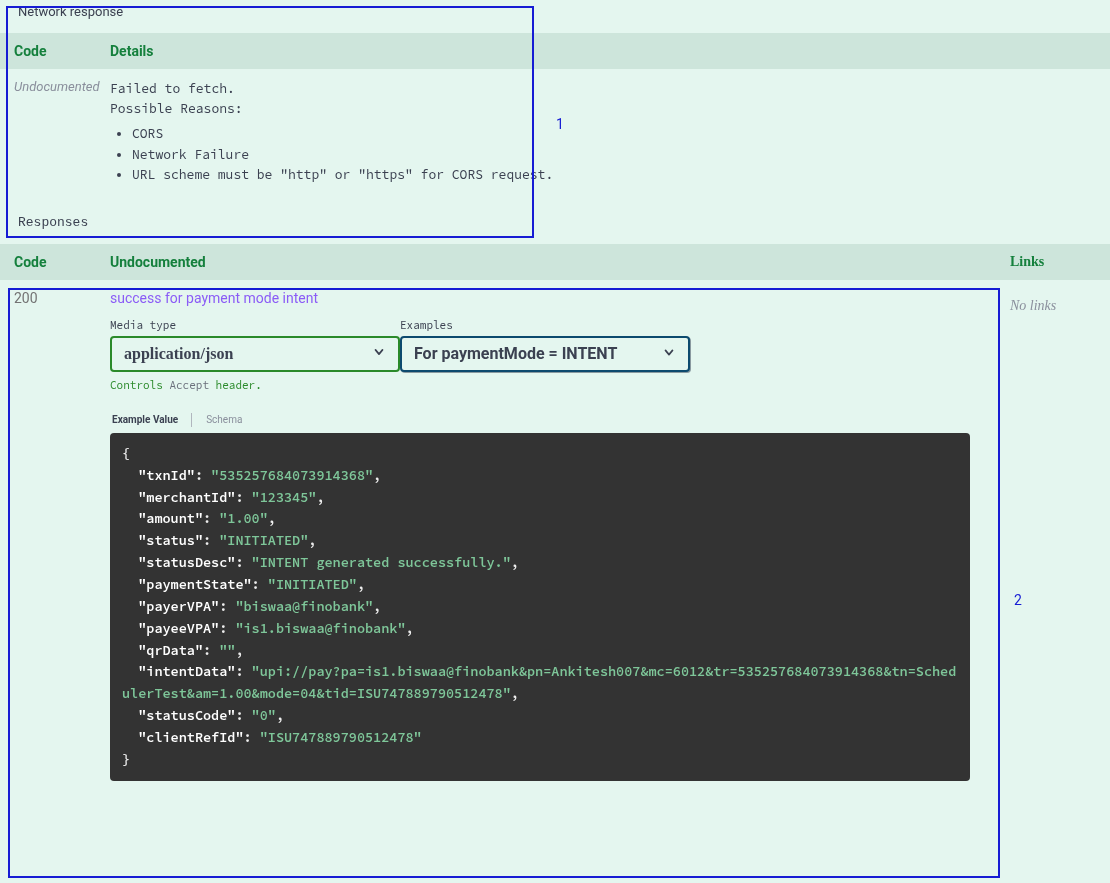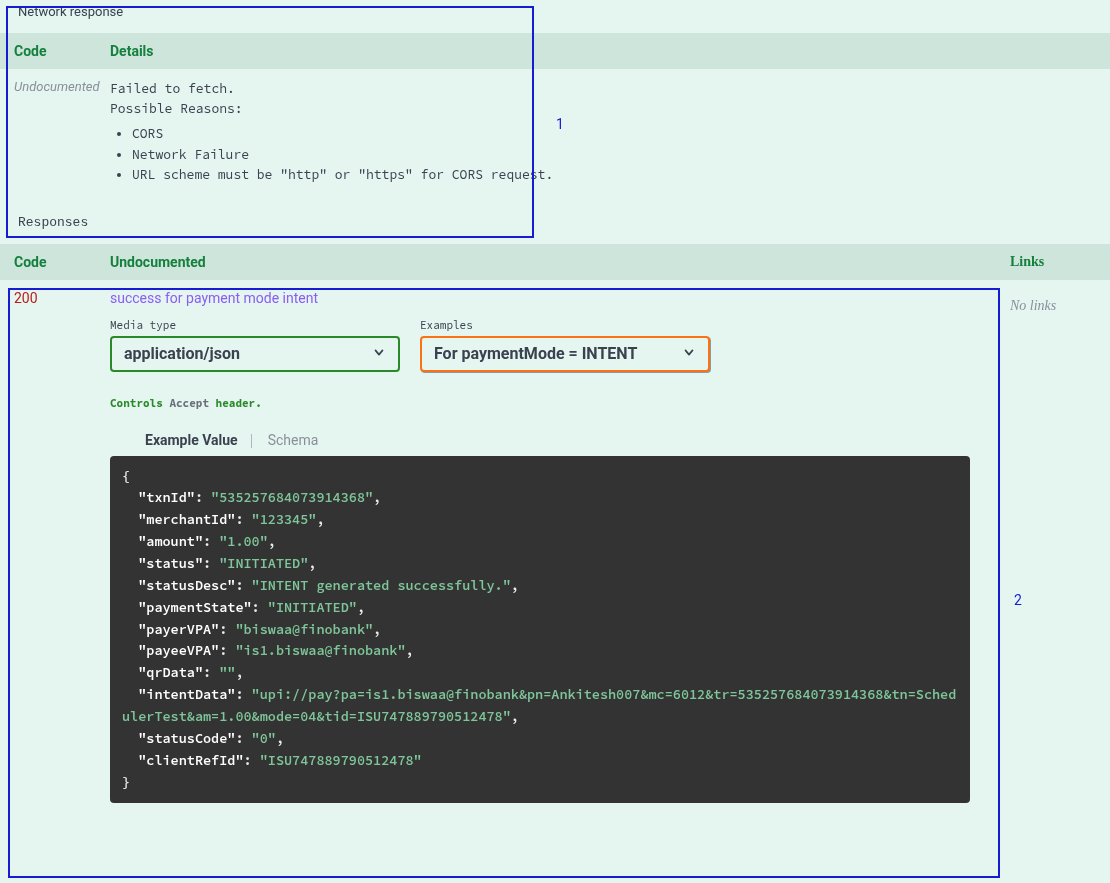--- a/index.html
+++ b/index.html
@@ -48,45 +48,45 @@
   }
   .col-code   { width: 110px; padding-left: 14px !important; }
   .col-detail { }
   .col-links  { width: 100px; font-family: Liberation Serif, serif; }
   .undoc { font-style: italic; color: #8a8f9c; font-size: 13px; }
   .fail-block { font-family: "Source Code Pro", Menlo, Consolas, monospace; font-size: 13px; color: #3b4151; line-height: 1.5; }
   .fail-block ul { margin: 6px 0 2px 0; padding-left: 22px; }
   .fail-block li { margin: 1px 0; }
   .desc-text { margin-bottom: 12px; color: #8b5cf6; font-size: 14px; }
   .small-label { font-size: 11px; color: #3b4151; margin-bottom: 4px; font-family: "Source Code Pro", Menlo, Consolas, monospace; }
-  .selectors-row { display:flex; gap:20px; align-items:flex-start; }
+  .selectors-row { display:flex; align-items:flex-start; }
   .select-wrap { position: relative; }
   .select {
     position: relative;
     width: 290px;
     height: 36px;
     border-radius: 4px;
     background: #e4f6ef;
     padding: 6px 34px 6px 12px;
     font-size: 16px;
     font-weight: 700;
     display: flex;
     align-items: center;
     cursor: pointer;
   }
-  .select.media { border: 2px solid #2a8a2a; }
-  .select.example { border: 2px solid #f97316; box-shadow: 1px 1px 0 #8a9aa0; }
+  .select.media { border: 2px solid #2a8a2a; font-family: Liberation Serif, serif; }
+  .select.example { border: 2px solid #0c4a6e; box-shadow: 1px 1px 0 #8a9aa0; }
   .select .chev {
     position: absolute; right: 12px; top: 50%; transform: translateY(-50%);
   }
   .chev-svg { width: 14px; height: 14px; }
-  .hint { font-size: 11px; margin-top: 24px; font-family: "Source Code Pro", Menlo, Consolas, monospace; font-weight: bold; }
+  .hint { font-size: 11px; margin-top: 6px; font-family: "Source Code Pro", Menlo, Consolas, monospace; }
   .hint-a { color: #2a8a2a; }
   .hint-b { color: #6a6f7b; }
-  .tabs { margin-top: 20px; font-size: 14px; margin-left: 33px; }
+  .tabs { margin-top: 20px; font-size: 10px; }
   .tab { display:inline-block; padding: 2px 2px; cursor:pointer; }
   .tab.active { font-weight:700; color:#3b4151; }
   .tab.inactive { color:#8a8f9c; margin-left: 6px; }
   .tab-sep { display:inline-block; width:1px; height:14px; background:#b0b6be; vertical-align:middle; margin: 0 4px 0 8px; }
   .codeblock {
     margin-top: 6px;
     background: #333333;
     color: #eee;
     font-family: "Source Code Pro", Menlo, Consolas, monospace;
     font-size: 13.5px;
@@ -95,21 +95,21 @@
     padding: 10px 12px 10px 12px;
     white-space: pre-wrap;
     word-break: break-all;
     width: 860px;
     font-weight: 600;
   }
   .p  { color:#eeeeee; }   
   .k  { color:#ffffff; }   
   .s  { color:#7ec699; }   
   .nolinks { font-style: italic; color:#8a8f9c; padding-top:18px; }
-  .status200 { color:#b91c1c; font-size:14px; }
+  .status200 { color:#737373; font-size:14px; }
 </style>
 </head>
 <body>
 
 <div class="annot-box" style="left:6px; top:6px; width:528px; height:232px;"></div>
 <div class="annot-label" style="left:556px; top:116px;">1</div>
 
 <div class="annot-box" style="left:8px; top:288px; width:992px; height:590px;"></div>
 <div class="annot-label" style="left:1014px; top:592px;">2</div>
 

